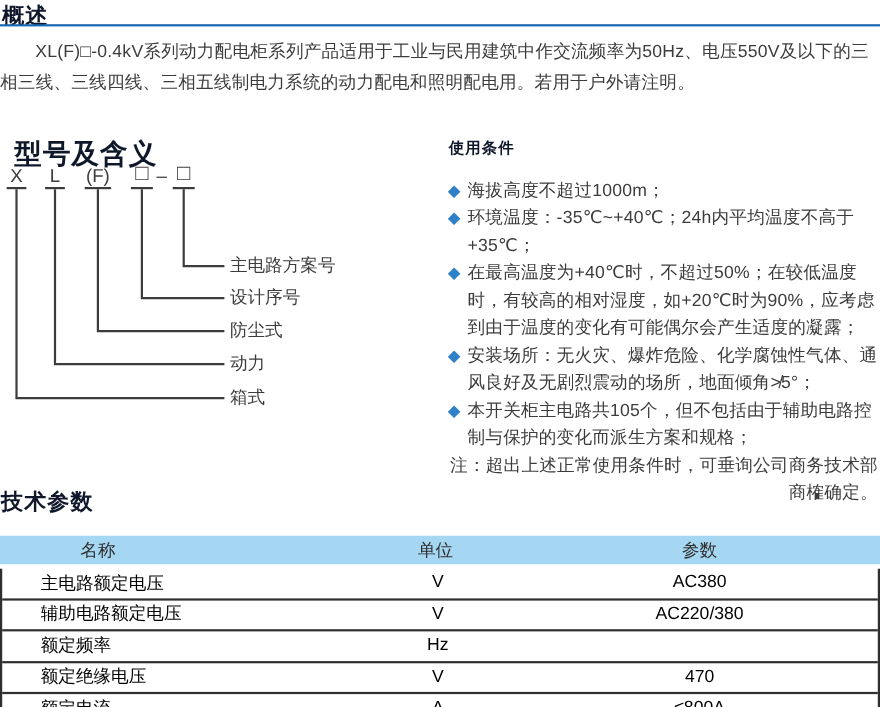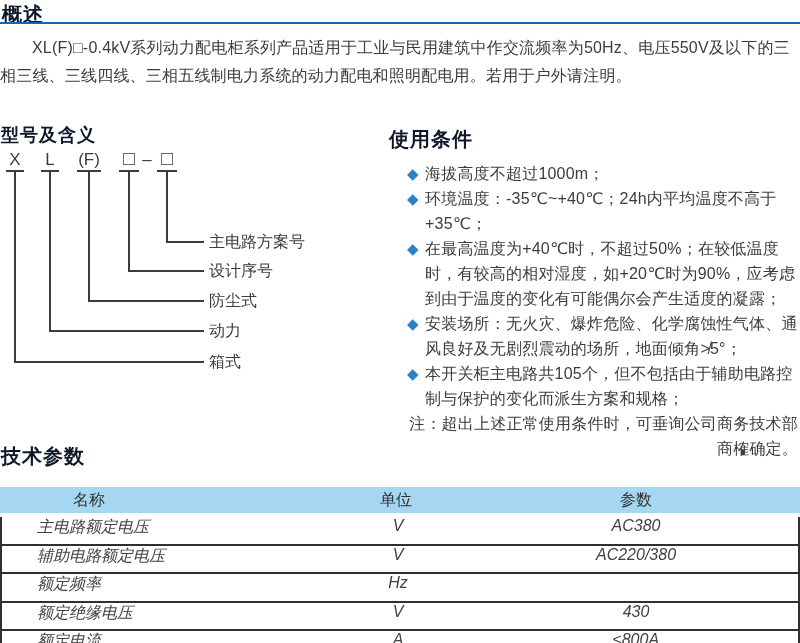--- a/index.html
+++ b/index.html
@@ -2,22 +2,22 @@
 <html><head>
 <meta charset="utf-8">
 <style>
   html,body{margin:0;padding:0;background:#ffffff;}
   body{font-family:"Liberation Sans","DejaVu Sans",sans-serif;color:#3c3c3c;}
   .page{position:relative;width:800px;height:643px;background:#ffffff;overflow:hidden;}
 
   
   .sec-title{position:absolute;color:#0f172a;font-weight:700;letter-spacing:1px;}
   .t-overview{left:2px;top:1px;font-size:20px;}
-  .t-model{left:1px;top:123px;font-size:18px;}
-  .t-cond{left:389px;top:126px;font-size:20px;}
+  .t-model{left:13px;top:123px;font-size:25px;}
+  .t-cond{left:408px;top:126px;font-size:14px;}
   .t-spec{left:1px;top:443px;font-size:20px;}
   .rule{position:absolute;left:0;top:22px;width:800px;height:2px;background:#1766b1;}
 
   
   .overview-text{position:absolute;left:0;top:34px;width:798px;font-size:16px;
     line-height:28px;text-indent:2em;letter-spacing:0.2px;}
 
   
   .diagram{position:absolute;left:0;top:0;width:340px;height:390px;}
   .sym{position:absolute;transform:translateX(-50%);font-size:17px;color:#3c3c3c;top:150px;white-space:nowrap;}
@@ -30,21 +30,21 @@
   .cond-list{position:absolute;left:408px;top:161px;width:390px;margin:0;padding:0;list-style:none;
     font-size:16px;line-height:25px;letter-spacing:0.2px;}
   .cond-item{position:relative;padding-left:17px;}
   .cond-item .diamond{position:absolute;left:-1px;top:0;color:#2e80c8;font-size:15px;}
   .cond-note{position:relative;padding-left:17px;text-indent:-17px;text-align:right;}
 
   
   .spec{position:absolute;left:0;top:471px;width:800px;margin-top:16px;}
   .spec-header{display:flex;height:26px;align-items:center;background:#a6d7f2;color:#2f2f2f;font-size:16px;}
   .spec-body{margin-top:4px;border-left:2px solid #2f2f2f;border-right:2px solid #2f2f2f;}
-  .spec-row{display:flex;height:26.5px;border-bottom:2px solid #2f2f2f;font-size:16px;color:#404040;font-style:italic;}
+  .spec-row{display:flex;height:26.5px;align-items:center;border-bottom:2px solid #2f2f2f;font-size:16px;color:#000000;}
   .c1{width:320px;box-sizing:border-box;padding-left:35px;}
   .spec-header .c1{padding-left:73px;}
   .c2{width:152px;text-align:center;}
   .c3{flex:1;text-align:center;}
 </style>
 </head>
 <body>
 
 <div class="page">
 
@@ -127,21 +127,21 @@
         <div class="c2">V</div>
         <div class="c3">AC220/380</div>
       </div>
       <div class="spec-row">
         <div class="c1">额定频率</div>
         <div class="c2">Hz</div>
       </div>
       <div class="spec-row">
         <div class="c1">额定绝缘电压</div>
         <div class="c2">V</div>
-        <div class="c3">430</div>
+        <div class="c3">470</div>
       </div>
       <div class="spec-row">
         <div class="c1">额定电流</div>
         <div class="c2">A</div>
         <div class="c3">≤800A</div>
       </div>
     </div>
   </div>
 
 </div>

